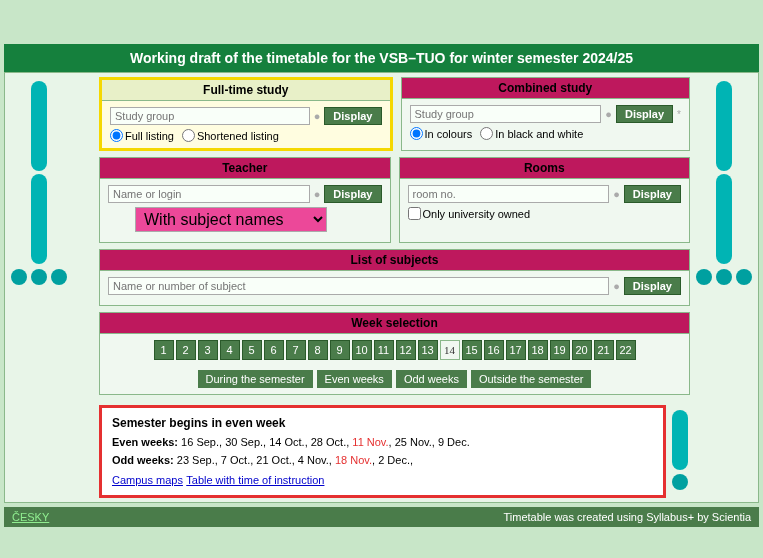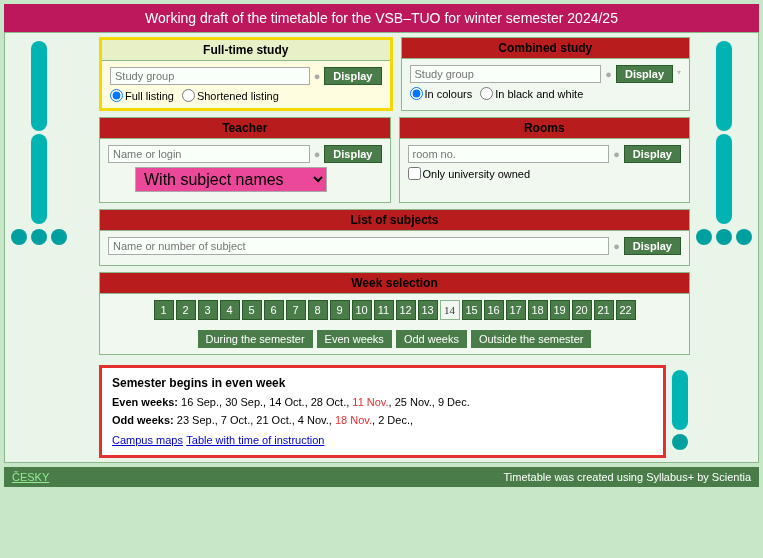--- a/index.html
+++ b/index.html
@@ -11,42 +11,43 @@
       min-height: 558px;
     }
 
     .page-wrapper {
       width: 763px;
       background: #c8e6c8;
       padding: 4px;
     }
 
     .header-bar {
-      background: #be185d;
+      background: #15803d;
       color: white;
-      font-weight: normal;
+      font-weight: bold;
       font-size: 14px;
       text-align: center;
       padding: 6px 4px;
+      margin-top: 40px;
     }
 
     .top-row {
       display: flex;
       gap: 8px;
       margin-bottom: 6px;
     }
 
     .section-box {
       border: 1px solid #8ab88a;
       background: #f0f8f0;
       flex: 1;
     }
 
     .section-title {
-      background: #b91c1c;
+      background: #be185d;
       text-align: center;
       font-weight: bold;
       padding: 3px;
       font-size: 12px;
       border-bottom: 1px solid #8ab88a;
     }
 
     .section-body {
       padding: 6px 8px;
     }

